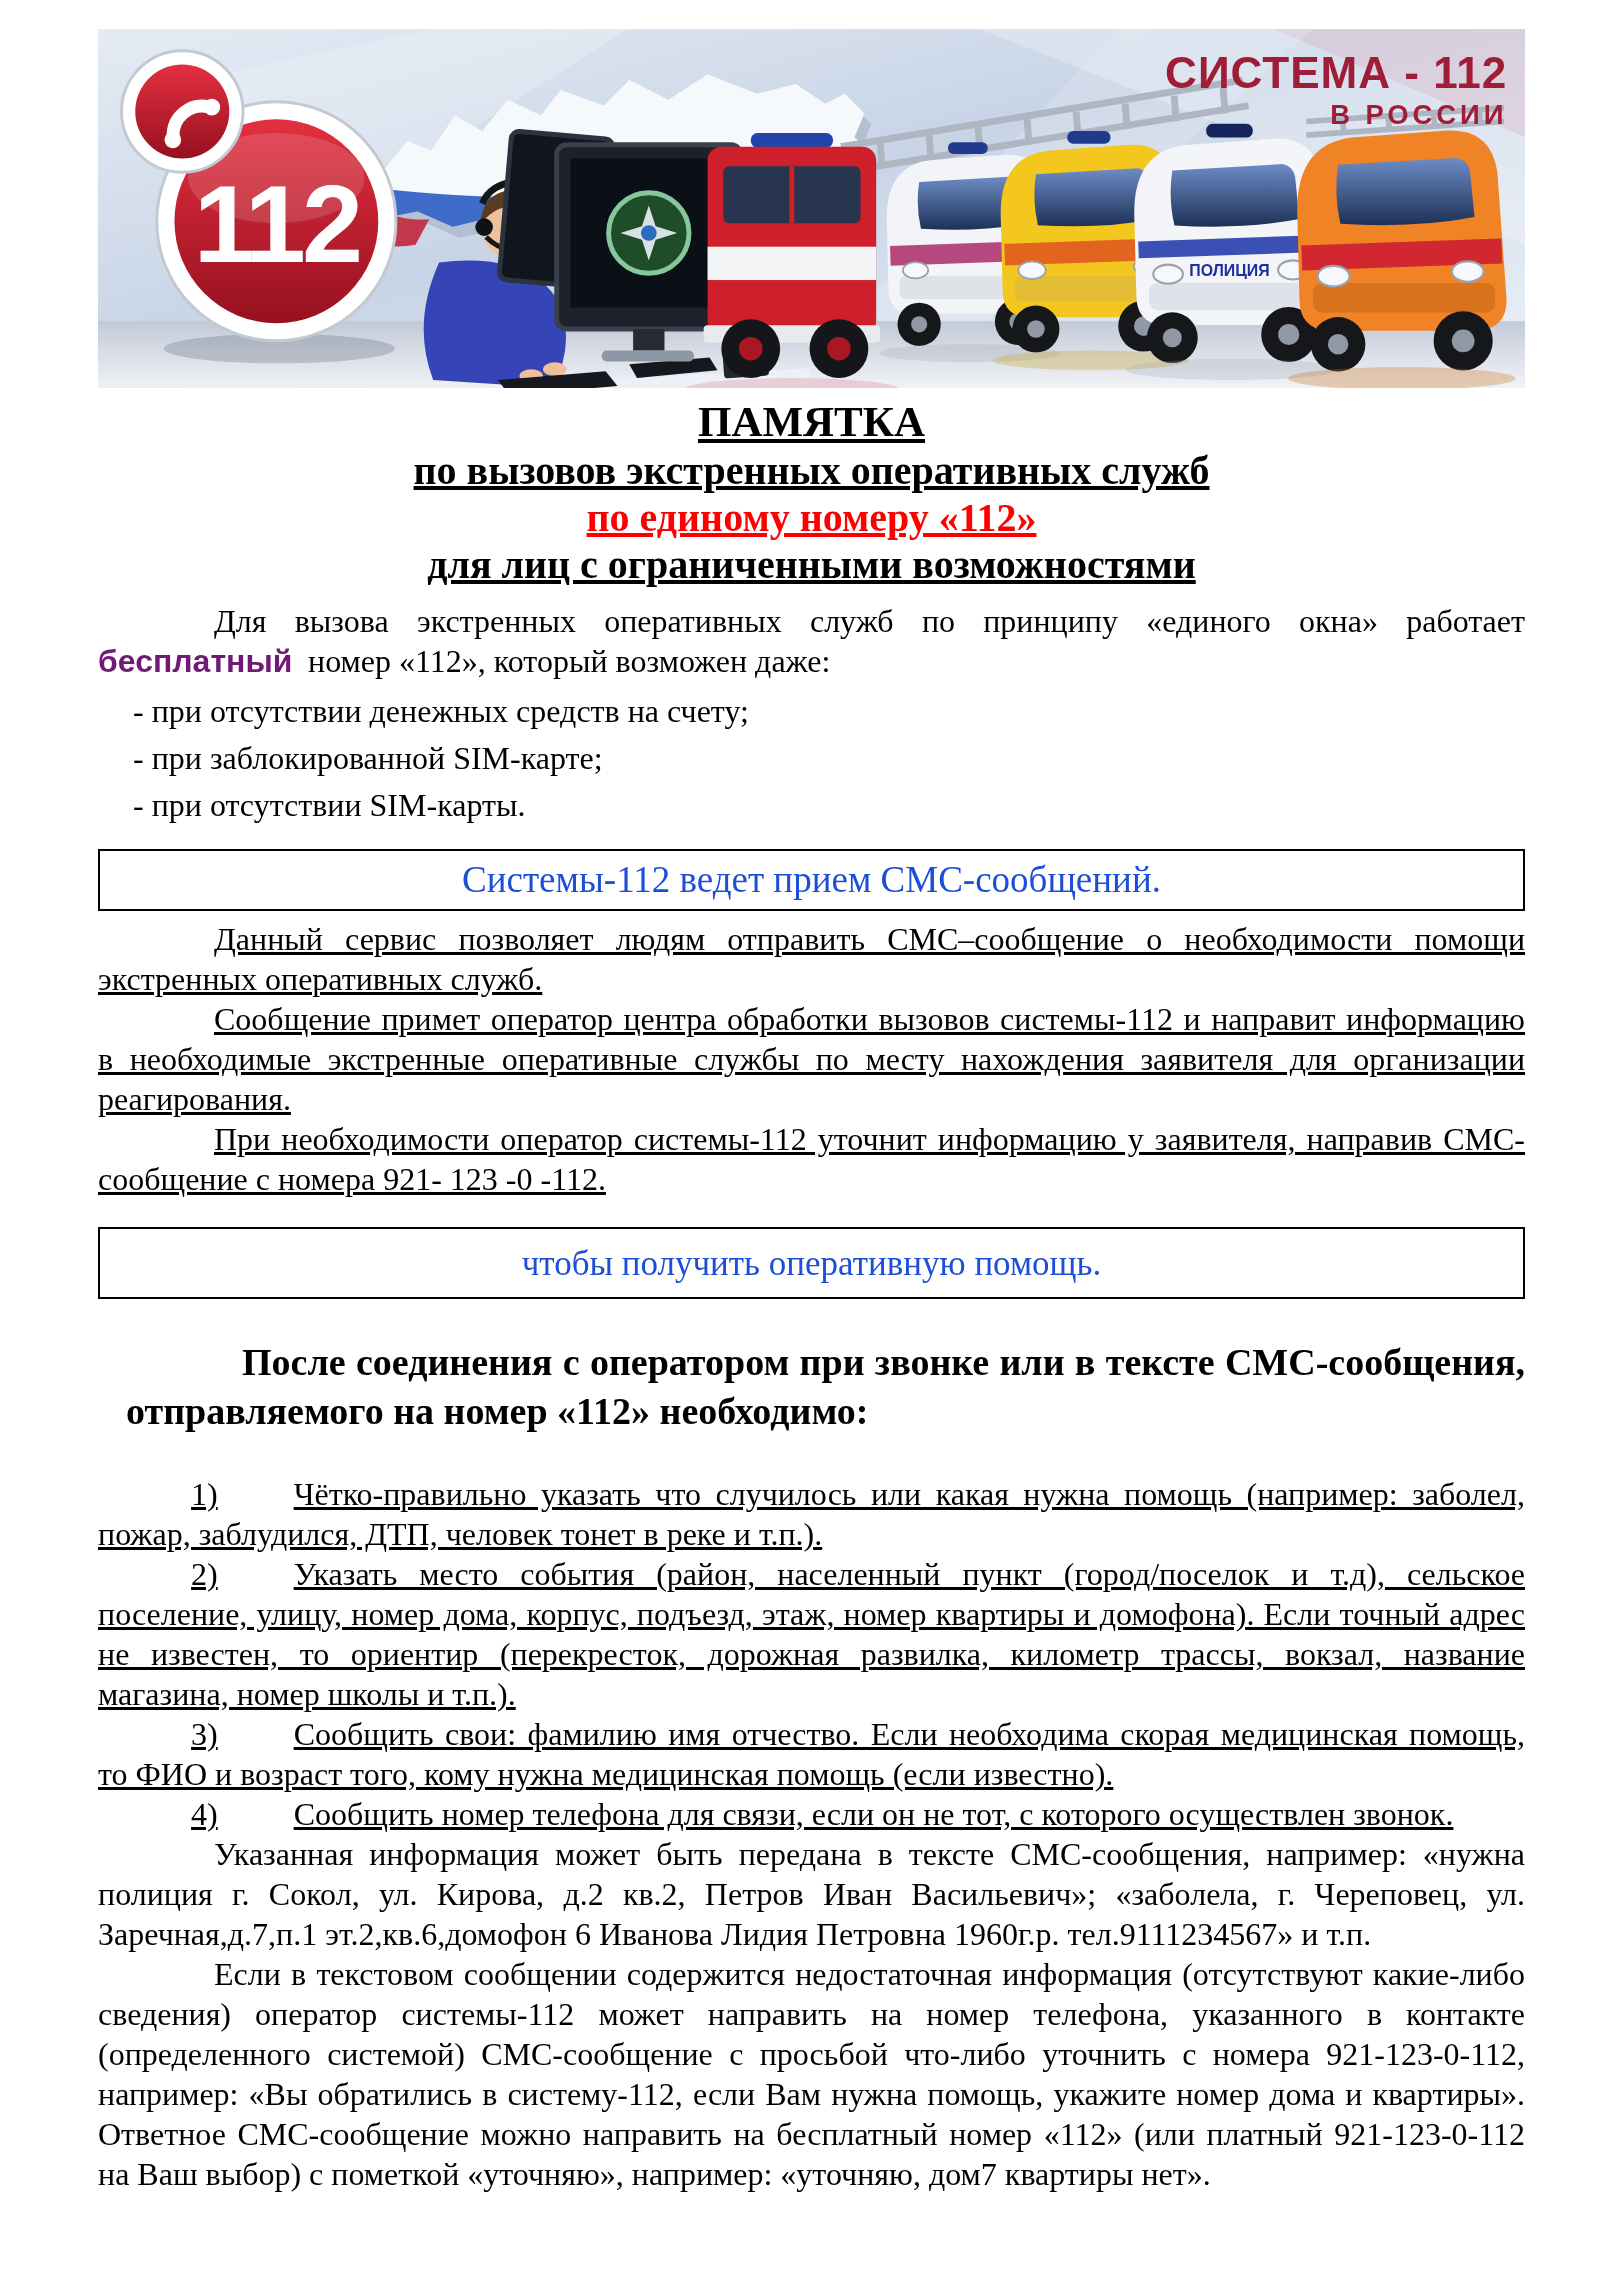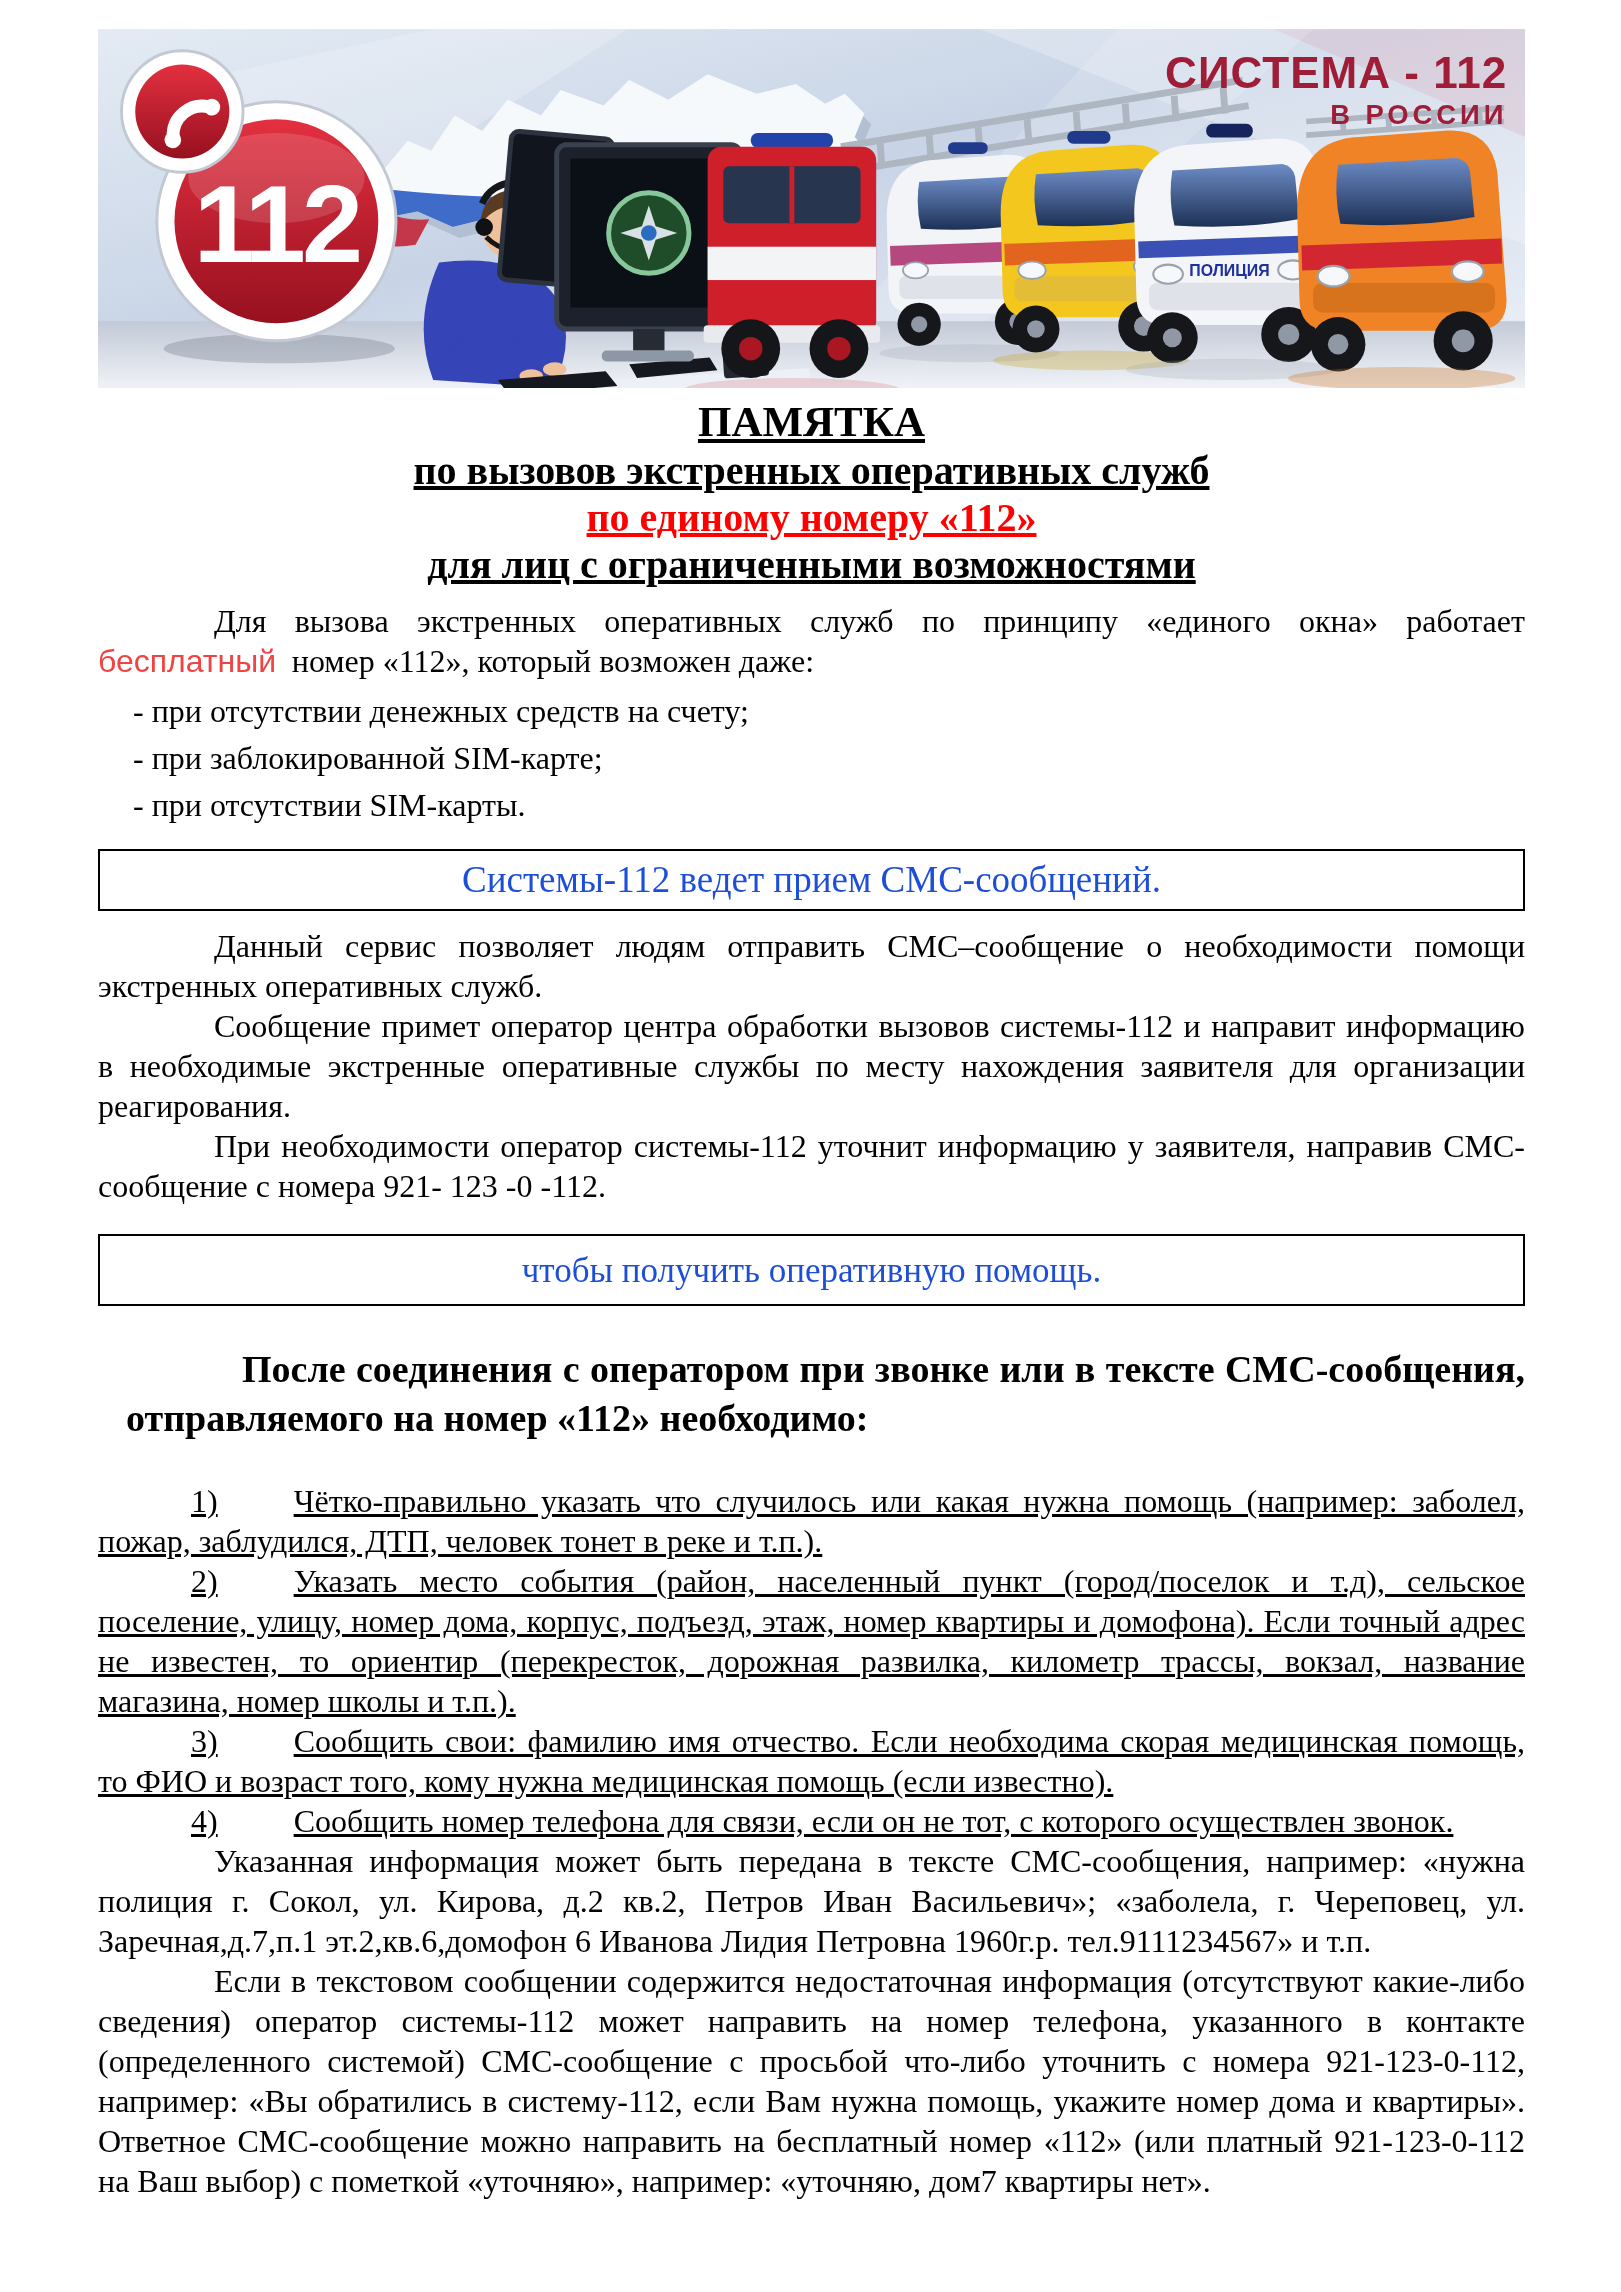--- a/index.html
+++ b/index.html
@@ -21,37 +21,37 @@
   .t3{font-size:40px;line-height:47px;color:#fe0000;}
   .t4{font-size:40px;line-height:47px;}
 
   
   p.body{
     font-size:32px;line-height:40px;margin:0;
     text-align:justify;text-indent:116px;
   }
   .hl{
     font-family:"Liberation Sans","DejaVu Sans",sans-serif;
-    color:#ef4444;font-weight:400;padding-right:15.7px;
+    color:#701a75;font-weight:700;padding-right:15.7px;
   }
   .bullets{margin-top:9.8px;}
   .bullet{font-size:32px;line-height:40px;margin:6.9px 0 0 35px;}
 
   
   .boxed{
     border:2px solid #000;margin-top:23.5px;
     text-align:center;padding:6.9px 9.8px;
   }
   .boxed .blue{
     color:#1d4ed8;font-weight:400;font-size:37px;line-height:45px;
   }
   .boxed2{margin-top:27.4px;padding:11.8px 9.8px;}
   .boxed2 .blue{font-size:35px;line-height:45px;}
 
-  .after-box{margin-top:15px;}
+  .after-box{margin-top:8px;text-decoration:underline;}
 
   
   .instr{
     margin-top:39px;font-weight:700;font-size:38px;line-height:49px;
     text-align:justify;text-indent:116px;margin-left:28px;
   }
 
   
   .steps{margin-top:21.6px;}
   p.step{

